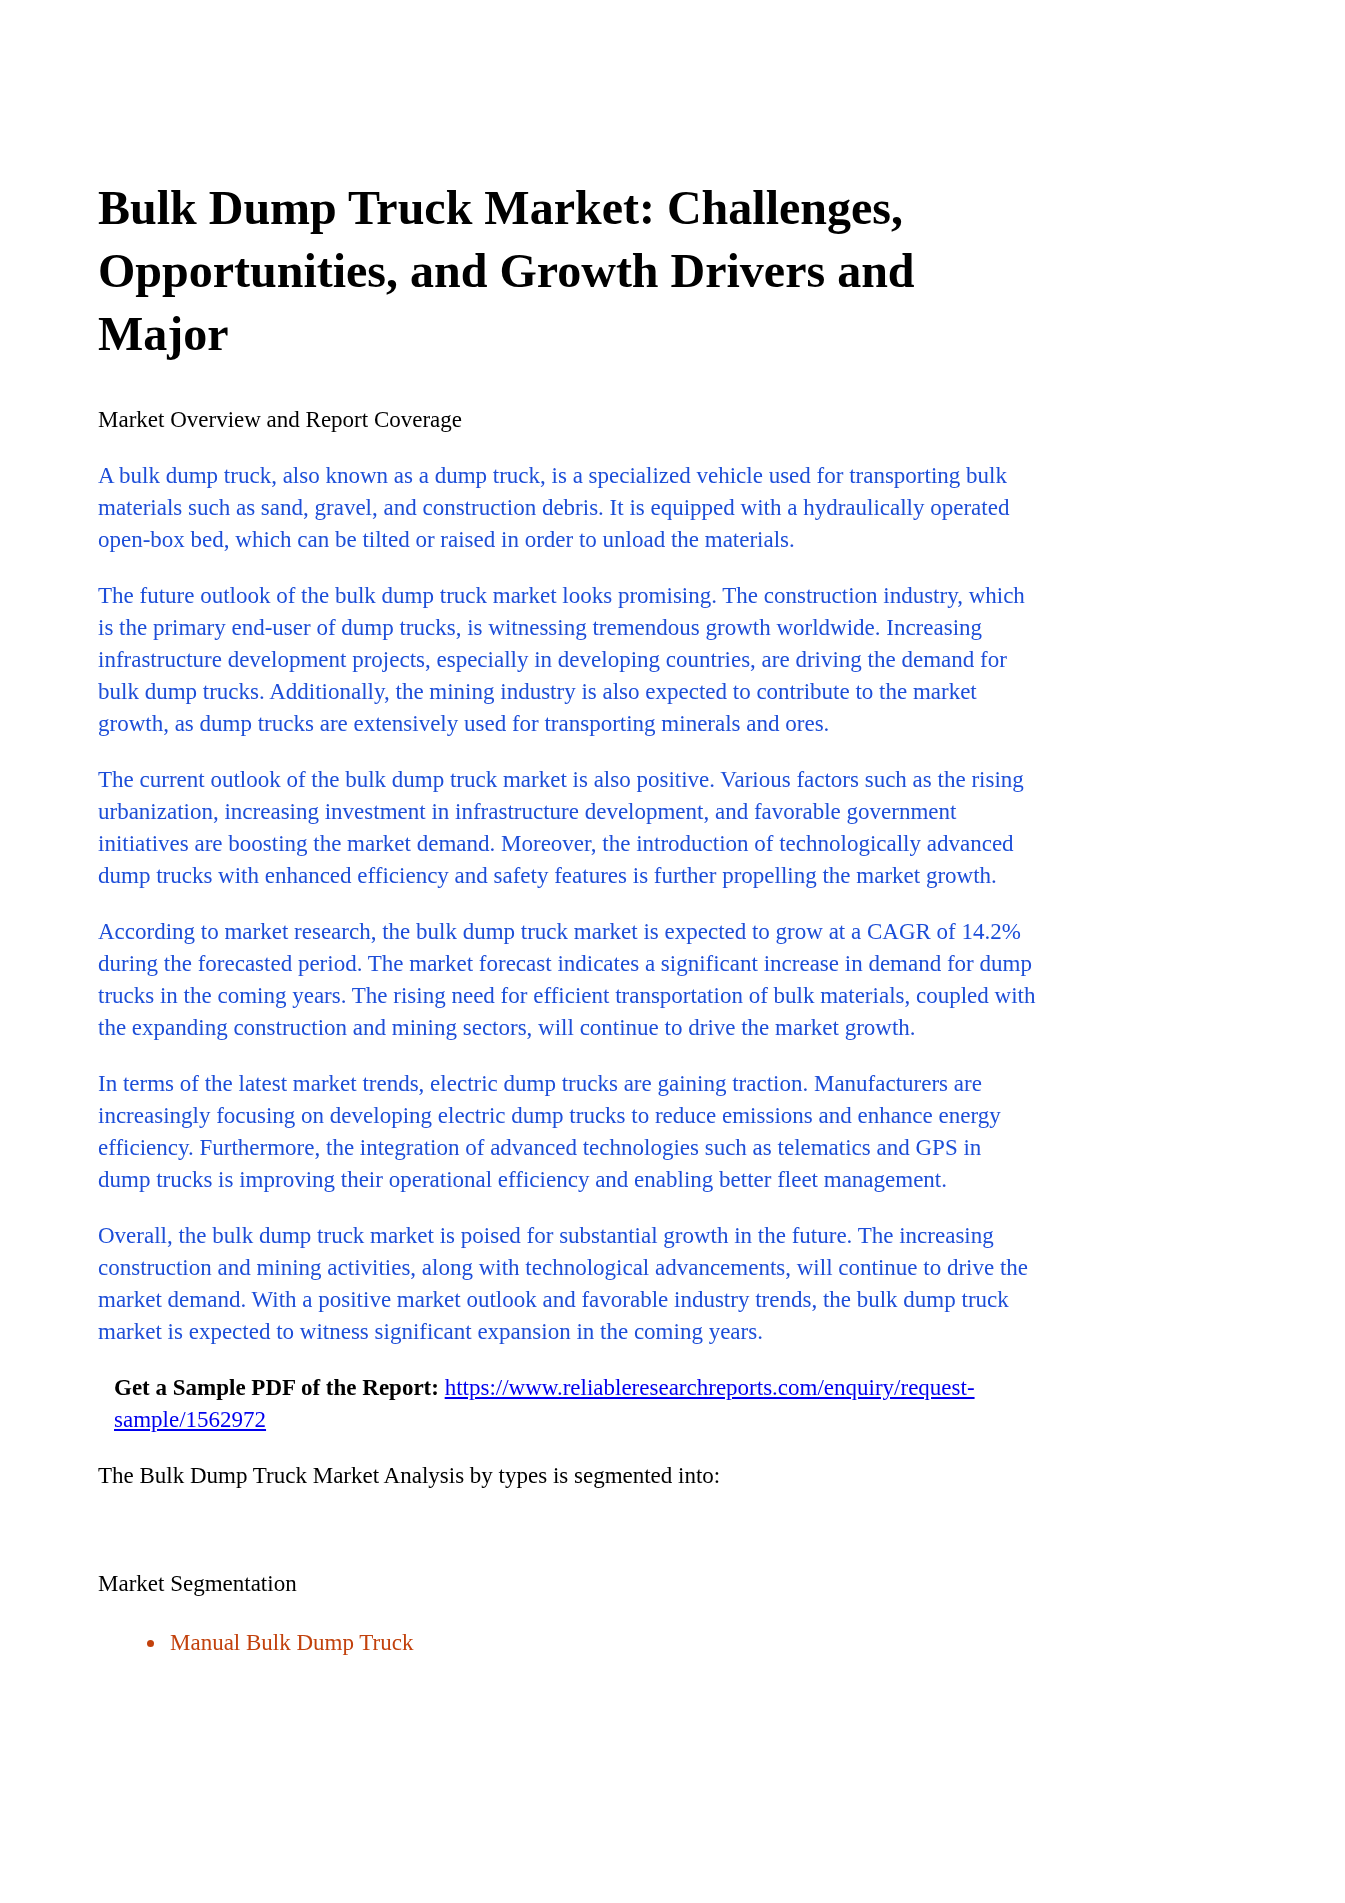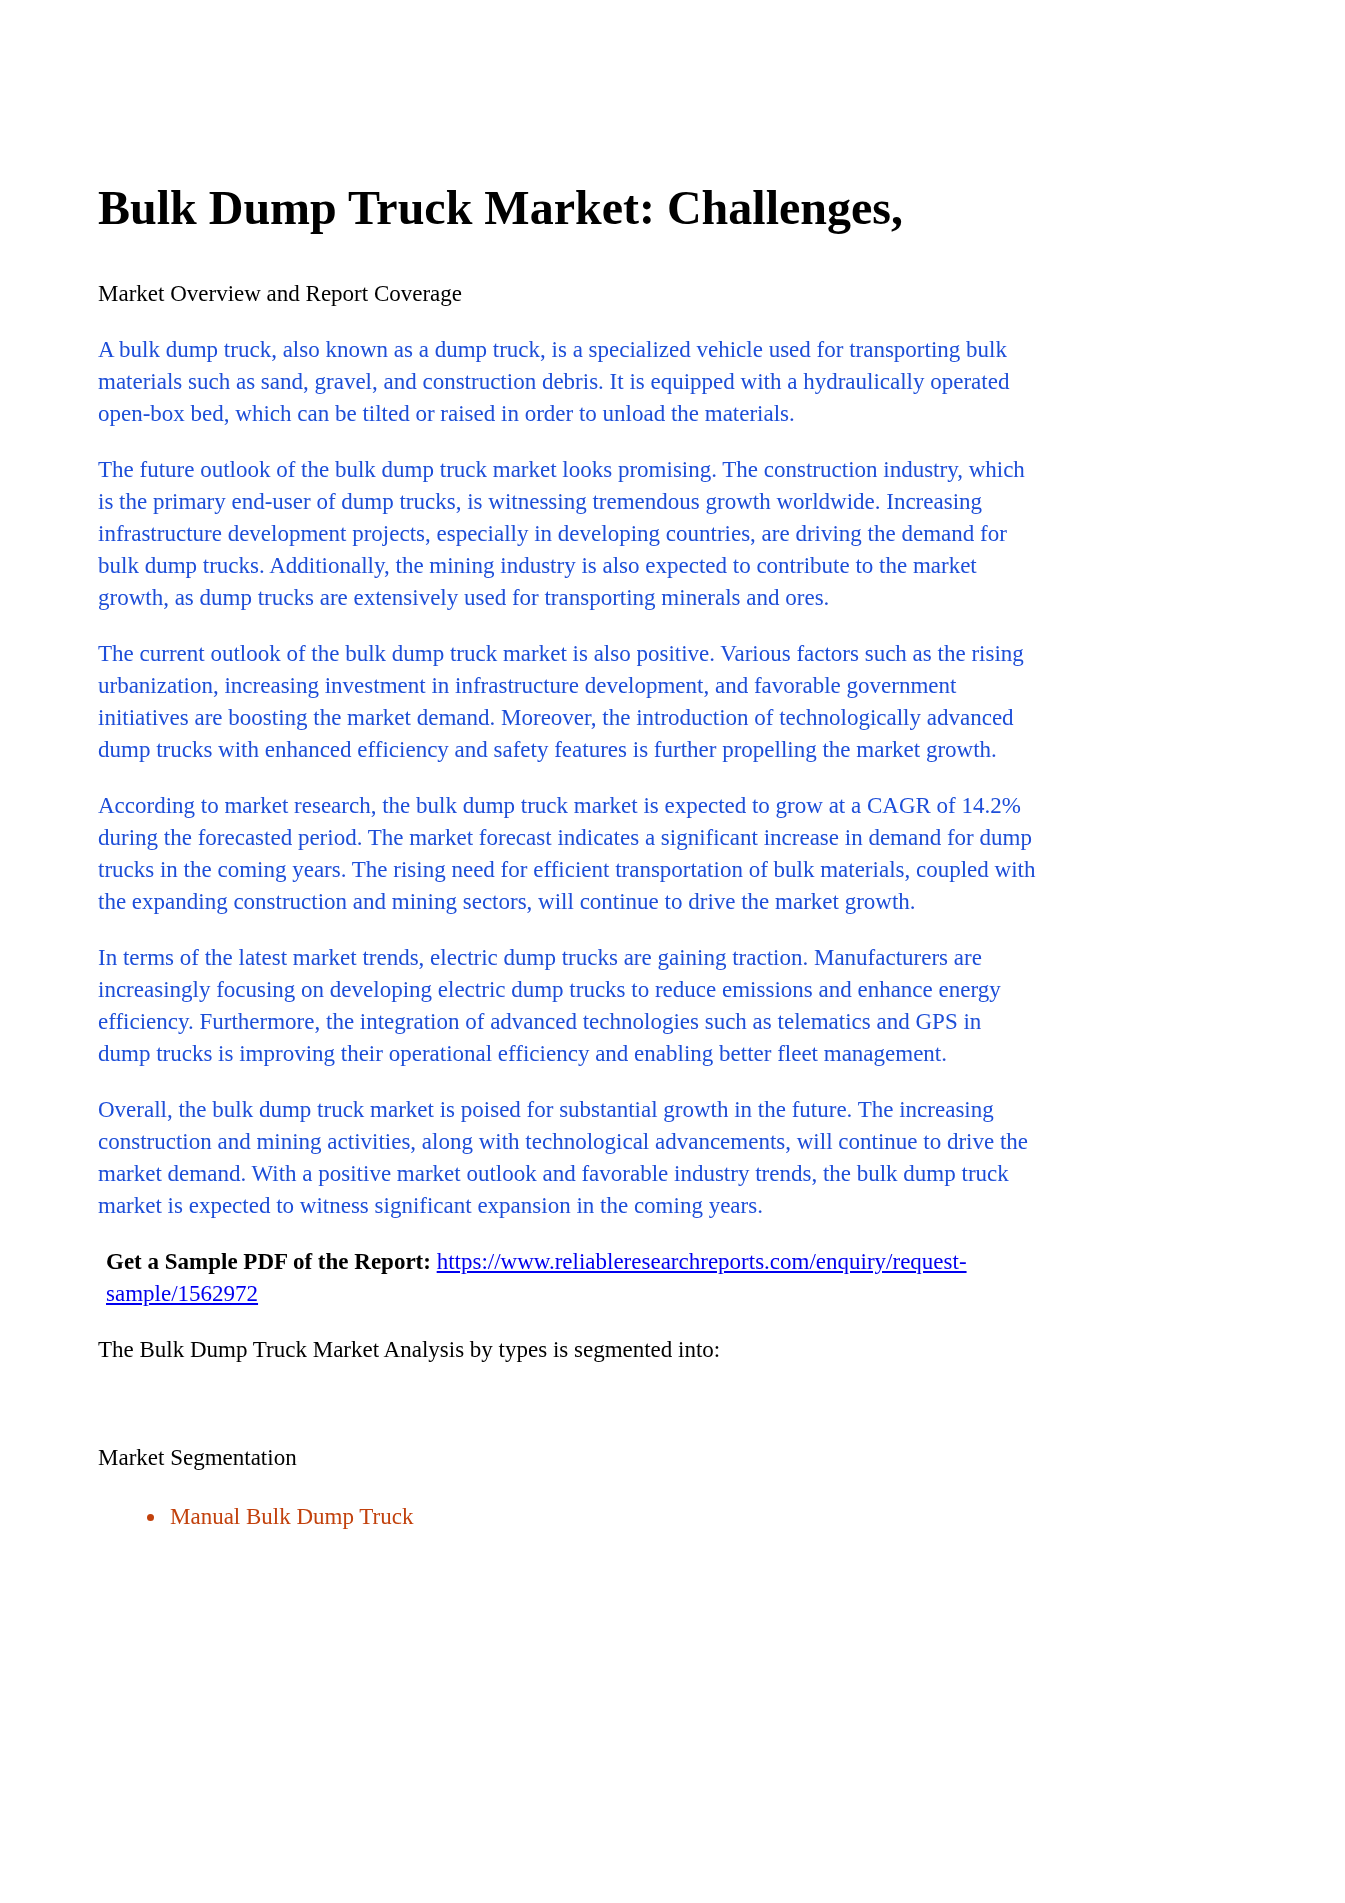--- a/index.html
+++ b/index.html
@@ -39,21 +39,21 @@
     margin-top: 76px;
   }
   p.body-paragraph {
     margin: 24px 0 0 0;
     font-size: 23px;
     line-height: 32px;
     font-weight: 400;
     color: #1d4ed8;
   }
   p.sample-line {
-    margin: 24px 0 0 8px;
+    margin: 24px 0 0 16px;
     font-size: 23px;
     line-height: 32px;
     color: #000000;
   }
   p.sample-line .sample-label {
     font-weight: 700;
   }
   a.sample-link {
     color: #0000EE;
     text-decoration: underline;
@@ -72,20 +72,21 @@
     padding-left: 3px;
   }
 </style>
 </head>
 <body>
 
 <div class="page">
 
   <h1 class="article-title">
     <div>Bulk Dump Truck Market: Challenges,</div>
+    <div>Opportunities, and Growth Drivers and Major</div>
   </h1>
 
   <div class="subheading">Market Overview and Report Coverage</div>
 
   <p class="body-paragraph">A bulk dump truck, also known as a dump truck, is a specialized vehicle used for transporting bulk materials such as sand, gravel, and construction debris. It is equipped with a hydraulically operated open-box bed, which can be tilted or raised in order to unload the materials.</p>
 
   <p class="body-paragraph">The future outlook of the bulk dump truck market looks promising. The construction industry, which is the primary end-user of dump trucks, is witnessing tremendous growth worldwide. Increasing infrastructure development projects, especially in developing countries, are driving the demand for bulk dump trucks. Additionally, the mining industry is also expected to contribute to the market growth, as dump trucks are extensively used for transporting minerals and ores.</p>
 
   <p class="body-paragraph">The current outlook of the bulk dump truck market is also positive. Various factors such as the rising urbanization, increasing investment in infrastructure development, and favorable government initiatives are boosting the market demand. Moreover, the introduction of technologically advanced dump trucks with enhanced efficiency and safety features is further propelling the market growth.</p>
 

